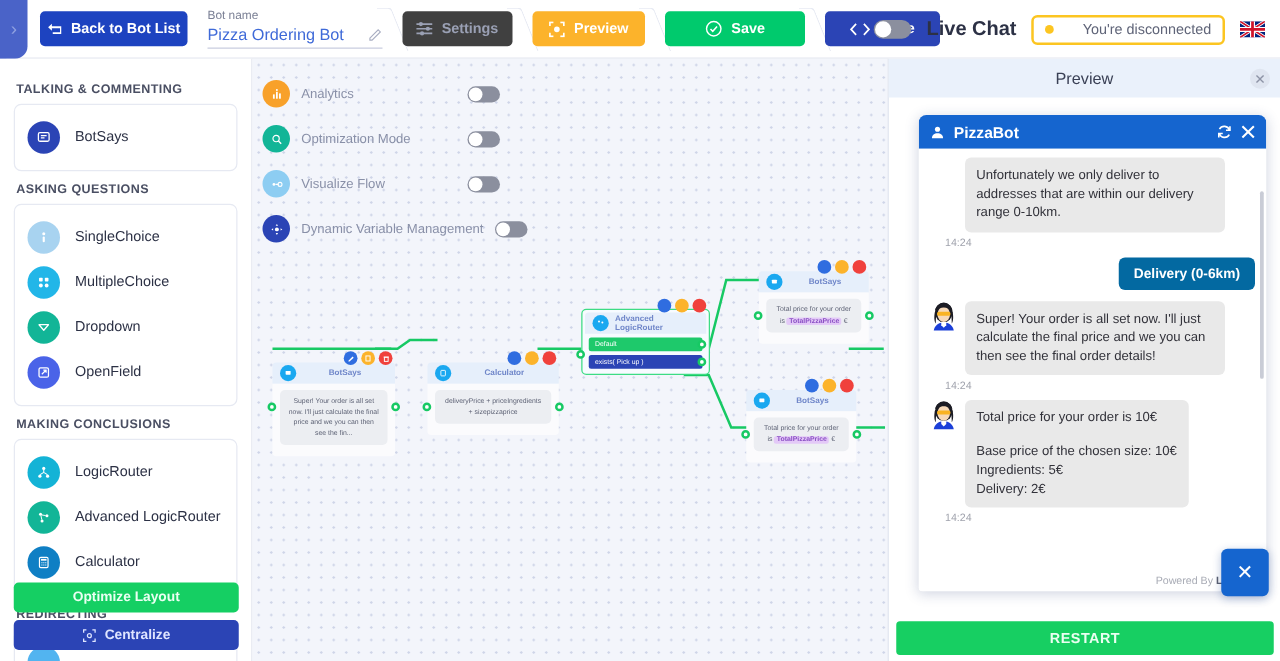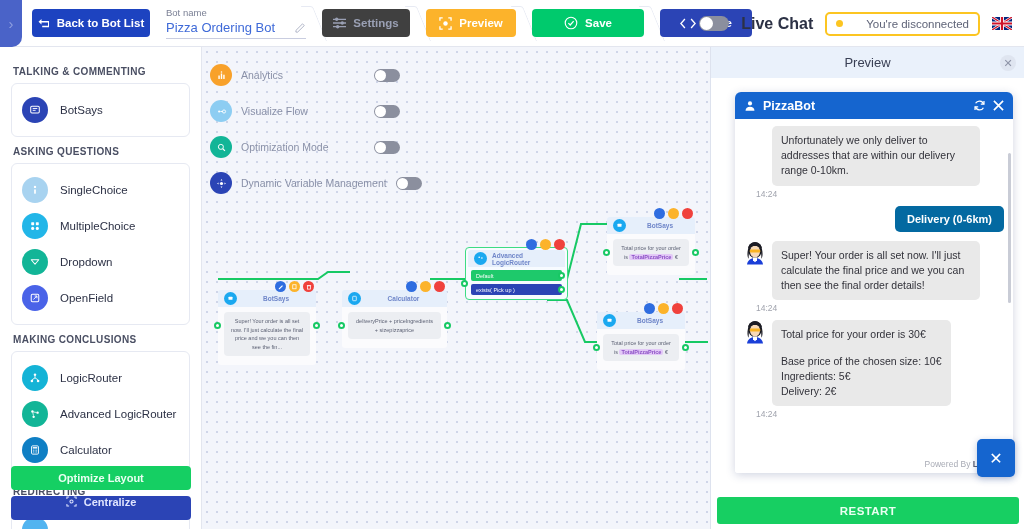--- a/index.html
+++ b/index.html
@@ -111,21 +111,21 @@
   .bottom-actions {
     position: absolute; left: 11px; bottom: 9px; width: 180px;
   }
   .opt-btn {
     height: 24px; border-radius: 4px; background: #15cf63; color: #eafff2;
     display: flex; align-items: center; justify-content: center;
     font-size: 11px; font-weight: 600; cursor: pointer; margin-bottom: 6px;
   }
   .cen-btn {
     height: 24px; border-radius: 4px; background: #2b44b5; color: #dfe5ff;
-    display: flex; align-items: flex-start; justify-content: center; gap: 7px;
+    display: flex; align-items: center; justify-content: center; gap: 7px;
     font-size: 11px; font-weight: 600; cursor: pointer;
   }
 
   
   .canvas {
     position: absolute; left: 202px; top: 47px; width: 508px; height: 482px;
     background-color: #f3f5fb;
     background-image: radial-gradient(#cfd5e8 1px, transparent 1.1px);
     background-size: 10px 10px;
     overflow: hidden;
@@ -486,38 +486,38 @@
               <rect x="3" y="7" width="1.8" height="4.4" fill="#fff"></rect>
               <rect x="6.1" y="4.4" width="1.8" height="7" fill="#fff"></rect>
               <rect x="9.2" y="6" width="1.8" height="5.4" fill="#fff"></rect>
               <circle cx="7" cy="2.6" r="1" fill="#fff"></circle>
             </svg>
         </span>
         <span class="tgl-label">Analytics</span>
         <span class="tgl-sw"></span>
       </div>
       <div class="tgl-row">
+        <span class="tgl-icon" style="background:#12b597">
+          <svg width="11" height="11" viewBox="0 0 14 14">
+              <circle cx="6.2" cy="6.2" r="3.2" fill="none" stroke="#fff" stroke-width="1.2"></circle>
+              <path d="M8.6 8.6 11.4 11.4" stroke="#fff" stroke-width="1.4"></path>
+            </svg>
+        </span>
+        <span class="tgl-label">Optimization Mode</span>
+        <span class="tgl-sw"></span>
+      </div>
+      <div class="tgl-row">
         <span class="tgl-icon" style="background:#8dcdf2">
           <svg width="11" height="11" viewBox="0 0 14 14">
               <circle cx="4" cy="7" r="1.4" fill="#fff"></circle>
               <path d="M5.6 7h3.2" stroke="#fff" stroke-width="1.1"></path>
               <circle cx="10.2" cy="7" r="2" fill="none" stroke="#fff" stroke-width="1.1"></circle>
             </svg>
         </span>
         <span class="tgl-label">Visualize Flow</span>
-        <span class="tgl-sw"></span>
-      </div>
-      <div class="tgl-row">
-        <span class="tgl-icon" style="background:#12b597">
-          <svg width="11" height="11" viewBox="0 0 14 14">
-              <circle cx="6.2" cy="6.2" r="3.2" fill="none" stroke="#fff" stroke-width="1.2"></circle>
-              <path d="M8.6 8.6 11.4 11.4" stroke="#fff" stroke-width="1.4"></path>
-            </svg>
-        </span>
-        <span class="tgl-label">Optimization Mode</span>
         <span class="tgl-sw"></span>
       </div>
       <div class="tgl-row">
         <span class="tgl-icon" style="background:#2b44b5">
           <svg width="11" height="11" viewBox="0 0 14 14">
               <circle cx="7" cy="7" r="2" fill="#fff"></circle>
               <path d="M7 1.4 8.2 3.2H5.8zM7 12.6 5.8 10.8h2.4zM1.4 7l1.8-1.2v2.4zM12.6 7l-1.8 1.2V5.8z" fill="#fff"></path>
             </svg>
         </span>
         <span class="tgl-label">Dynamic Variable Management</span>
@@ -730,21 +730,21 @@
               <ellipse cx="11" cy="9" rx="7" ry="8" fill="#1c1c24"></ellipse>
               <ellipse cx="11" cy="10.5" rx="5" ry="6" fill="#f7d9b8"></ellipse>
               <rect x="5.6" y="8.4" width="10.8" height="3.2" rx="1.5" fill="#f9b323"></rect>
               <path d="M4 8.5c0-4.4 3.2-7 7-7s7 2.6 7 7c0-2.6-3.2-3.6-7-3.6S4 5.9 4 8.5z" fill="#1c1c24"></path>
               <path d="M4 8.2c-1 4.4-.6 8 .6 9.6 0-3.2.4-6.2.4-9.6zM18 8.2c1 4.4.6 8-.6 9.6 0-3.2-.4-6.2-.4-9.6z" fill="#1c1c24"></path>
               <path d="M11 17c4.4 0 7.4 2.6 8 6.4H3c.6-3.8 3.6-6.4 8-6.4z" fill="#1b3fd8"></path>
               <path d="M9 16.6h4v2.6l-2 2-2-2z" fill="#ffffff"></path>
             </svg>
           </span>
           <div class="bot-bubble">
-            <div>Total price for your order is 30€</div>
+            <div>Total price for your order is 10€</div>
             <div style="height:11px"></div>
             <div>Base price of the chosen size: 10€</div>
             <div>Ingredients: 5€</div>
             <div>Delivery: 2€</div>
           </div>
         </div>
         <div class="time">14:24</div>
 
         <div class="powered">
           <span>Powered By </span><b>Leadoo</b>

